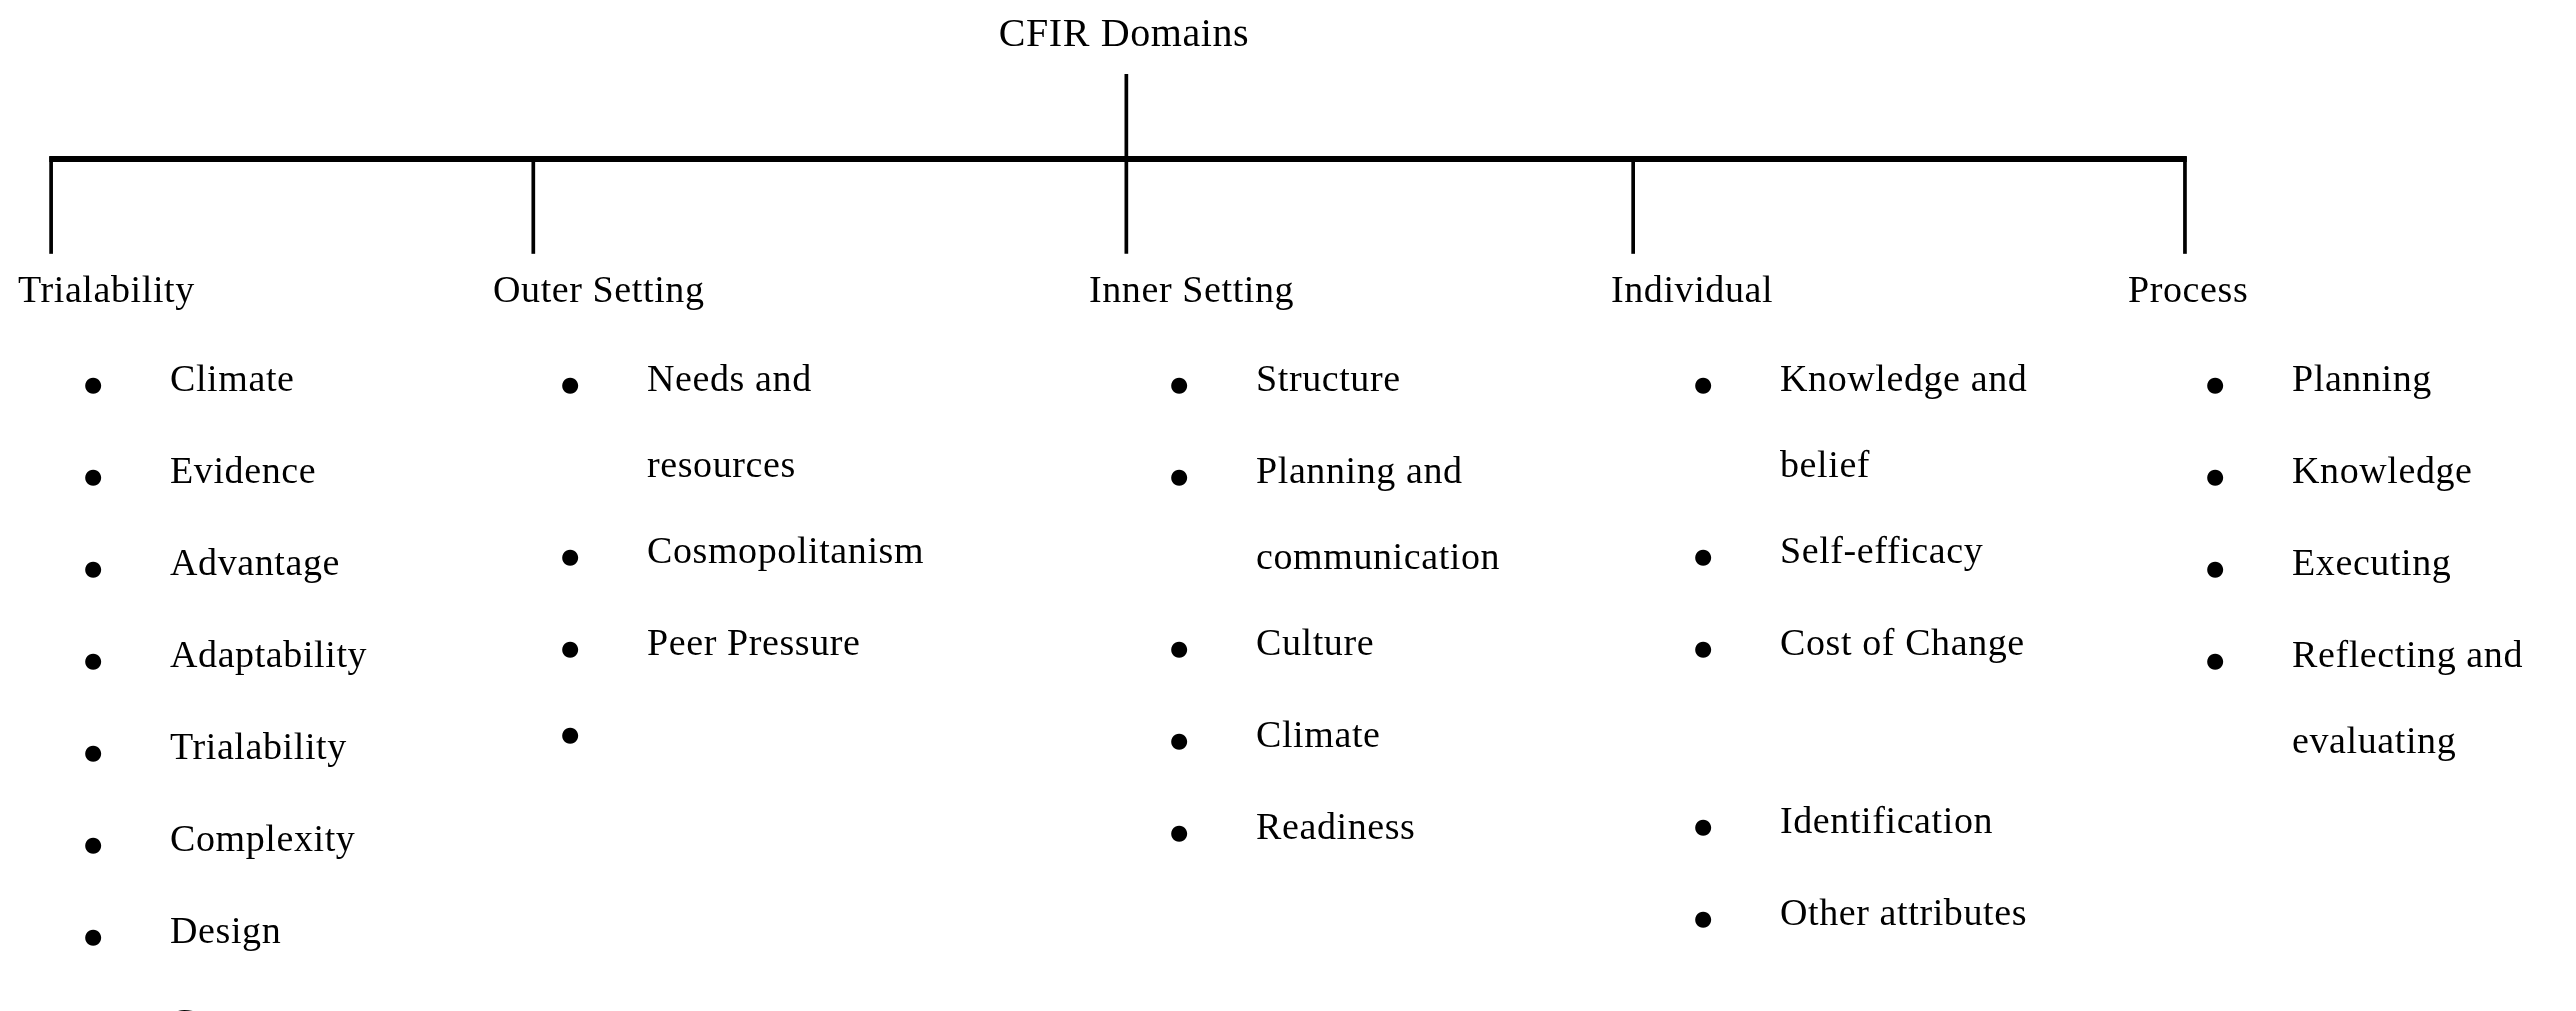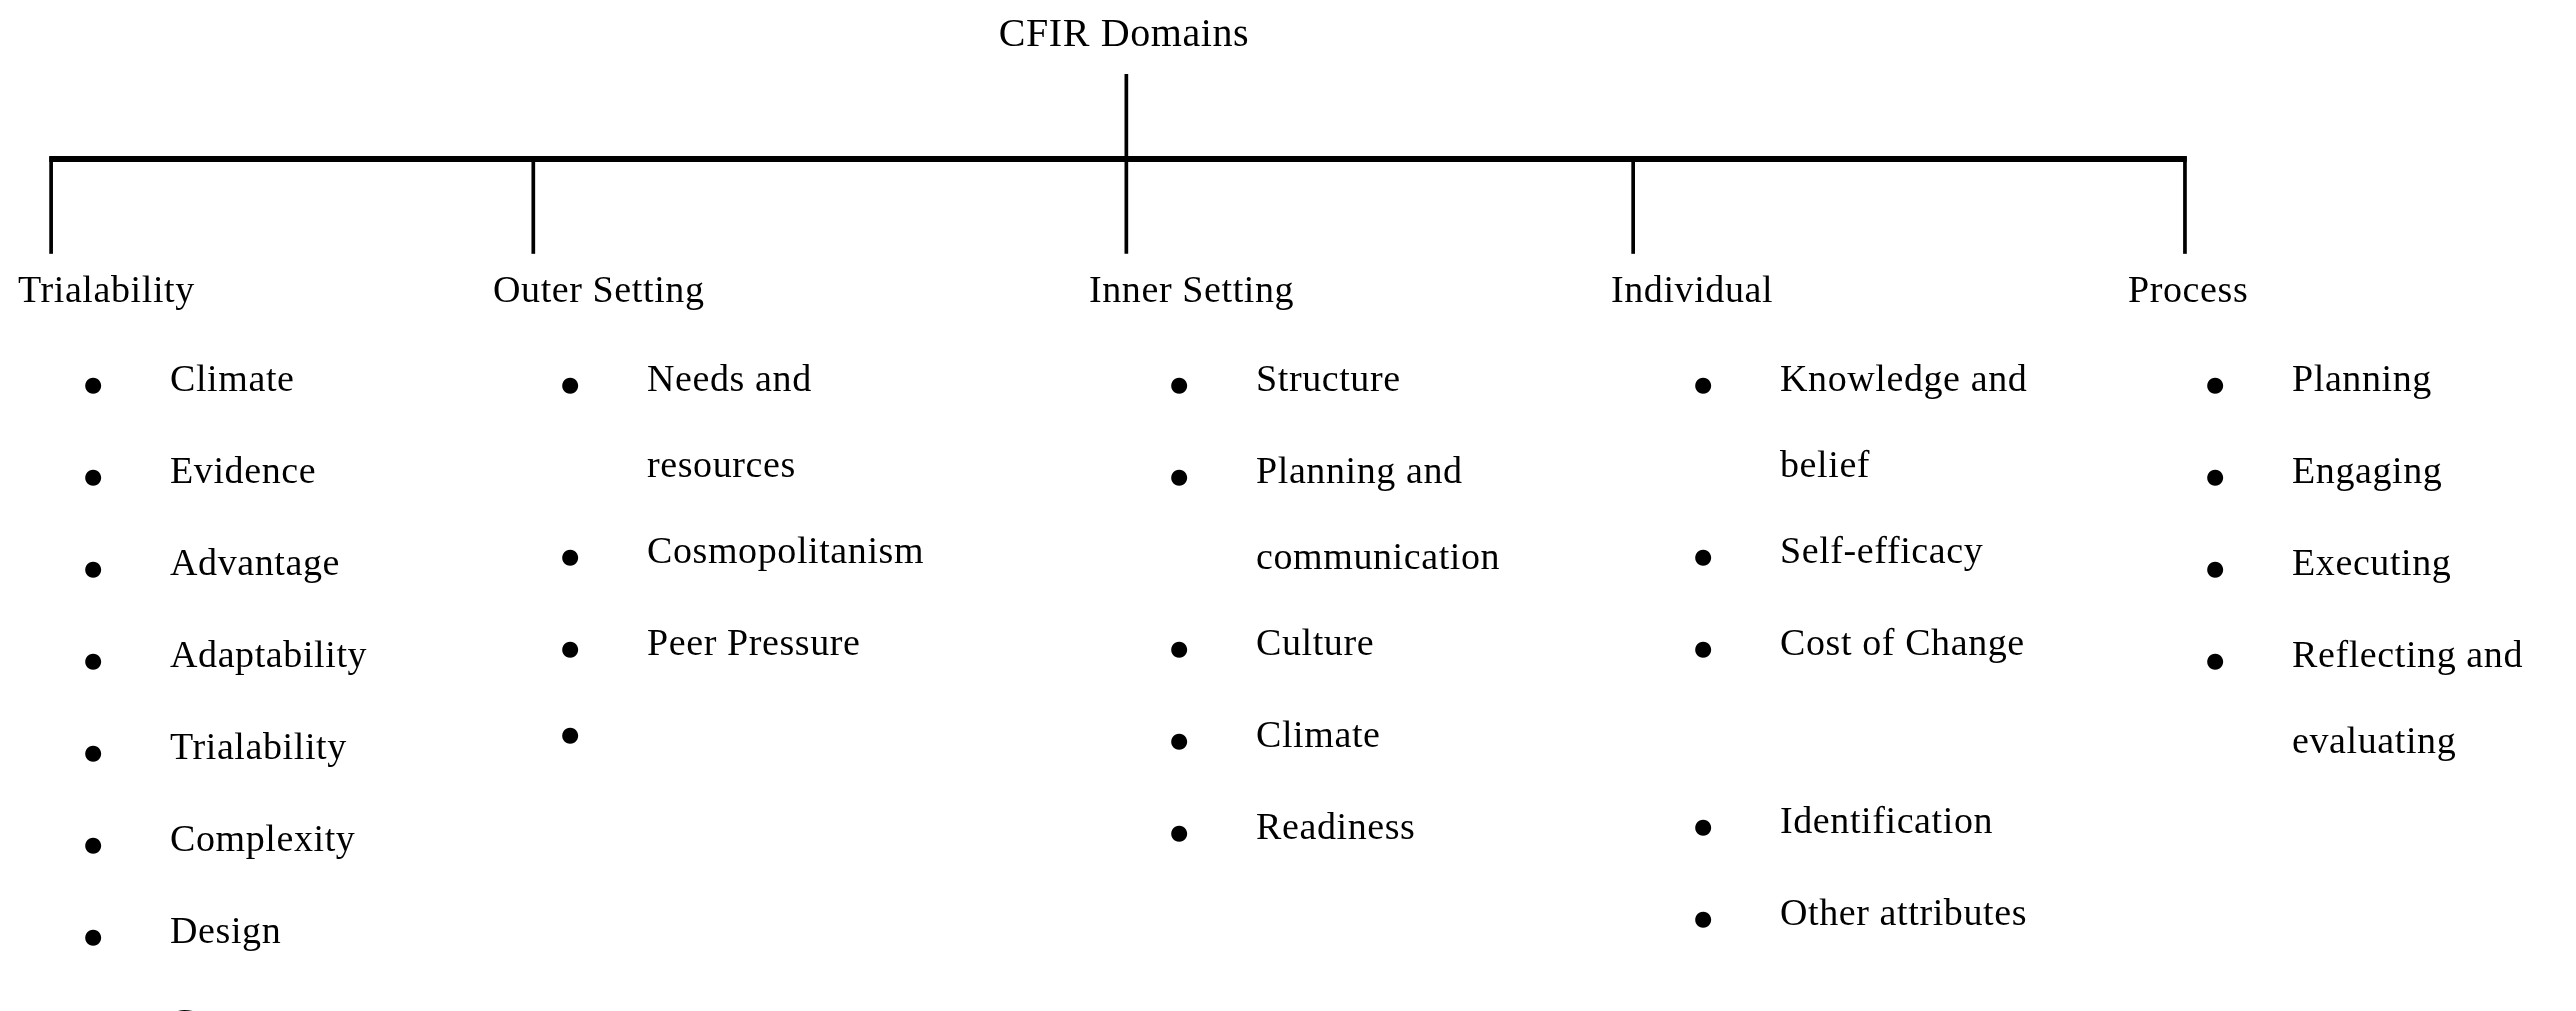--- a/index.html
+++ b/index.html
@@ -216,21 +216,21 @@
 
   <div class="col col-5">
     <div class="col-label">Process</div>
     <ul class="items">
       <li class="item">
           <span class="bullet">●</span>
           <span class="item-text">Planning</span>
         </li>
       <li class="item">
           <span class="bullet">●</span>
-          <span class="item-text">Engaging</span>
+          <span class="item-text">Knowledge</span>
         </li>
       <li class="item">
           <span class="bullet">●</span>
           <span class="item-text">Executing</span>
         </li>
       <li class="item">
           <span class="bullet">●</span>
           <span class="item-text">Reflecting and
 evaluating</span>
         </li>

